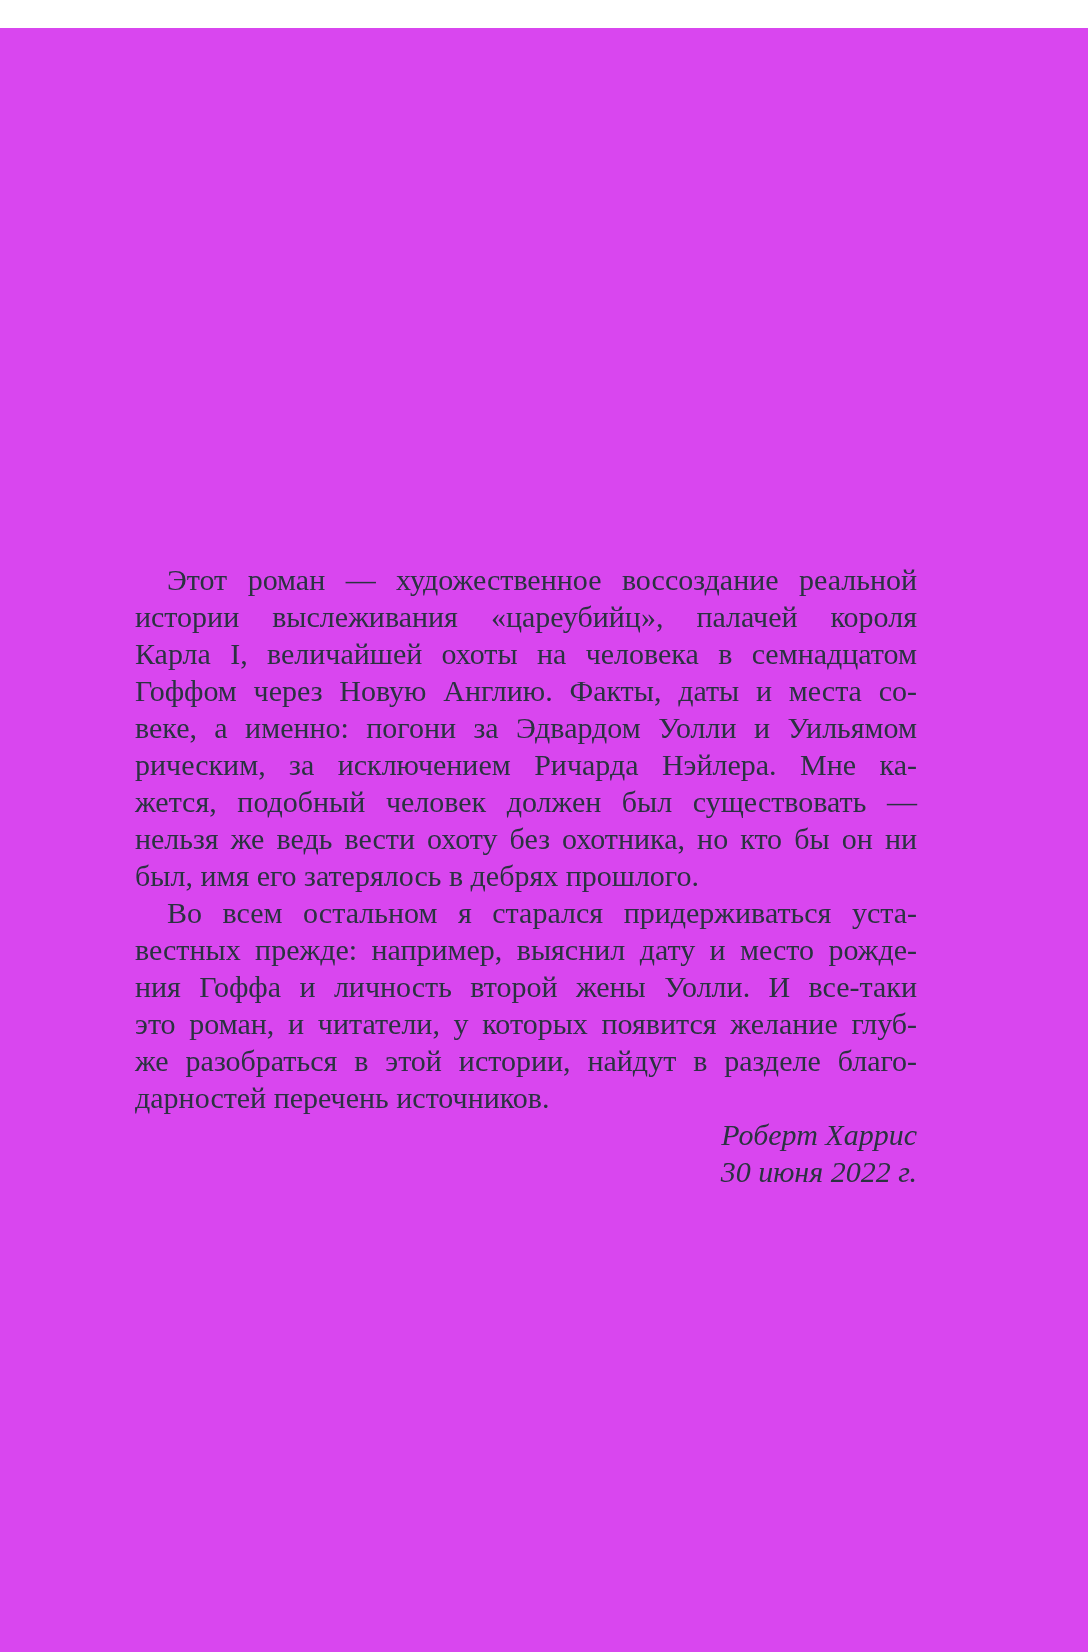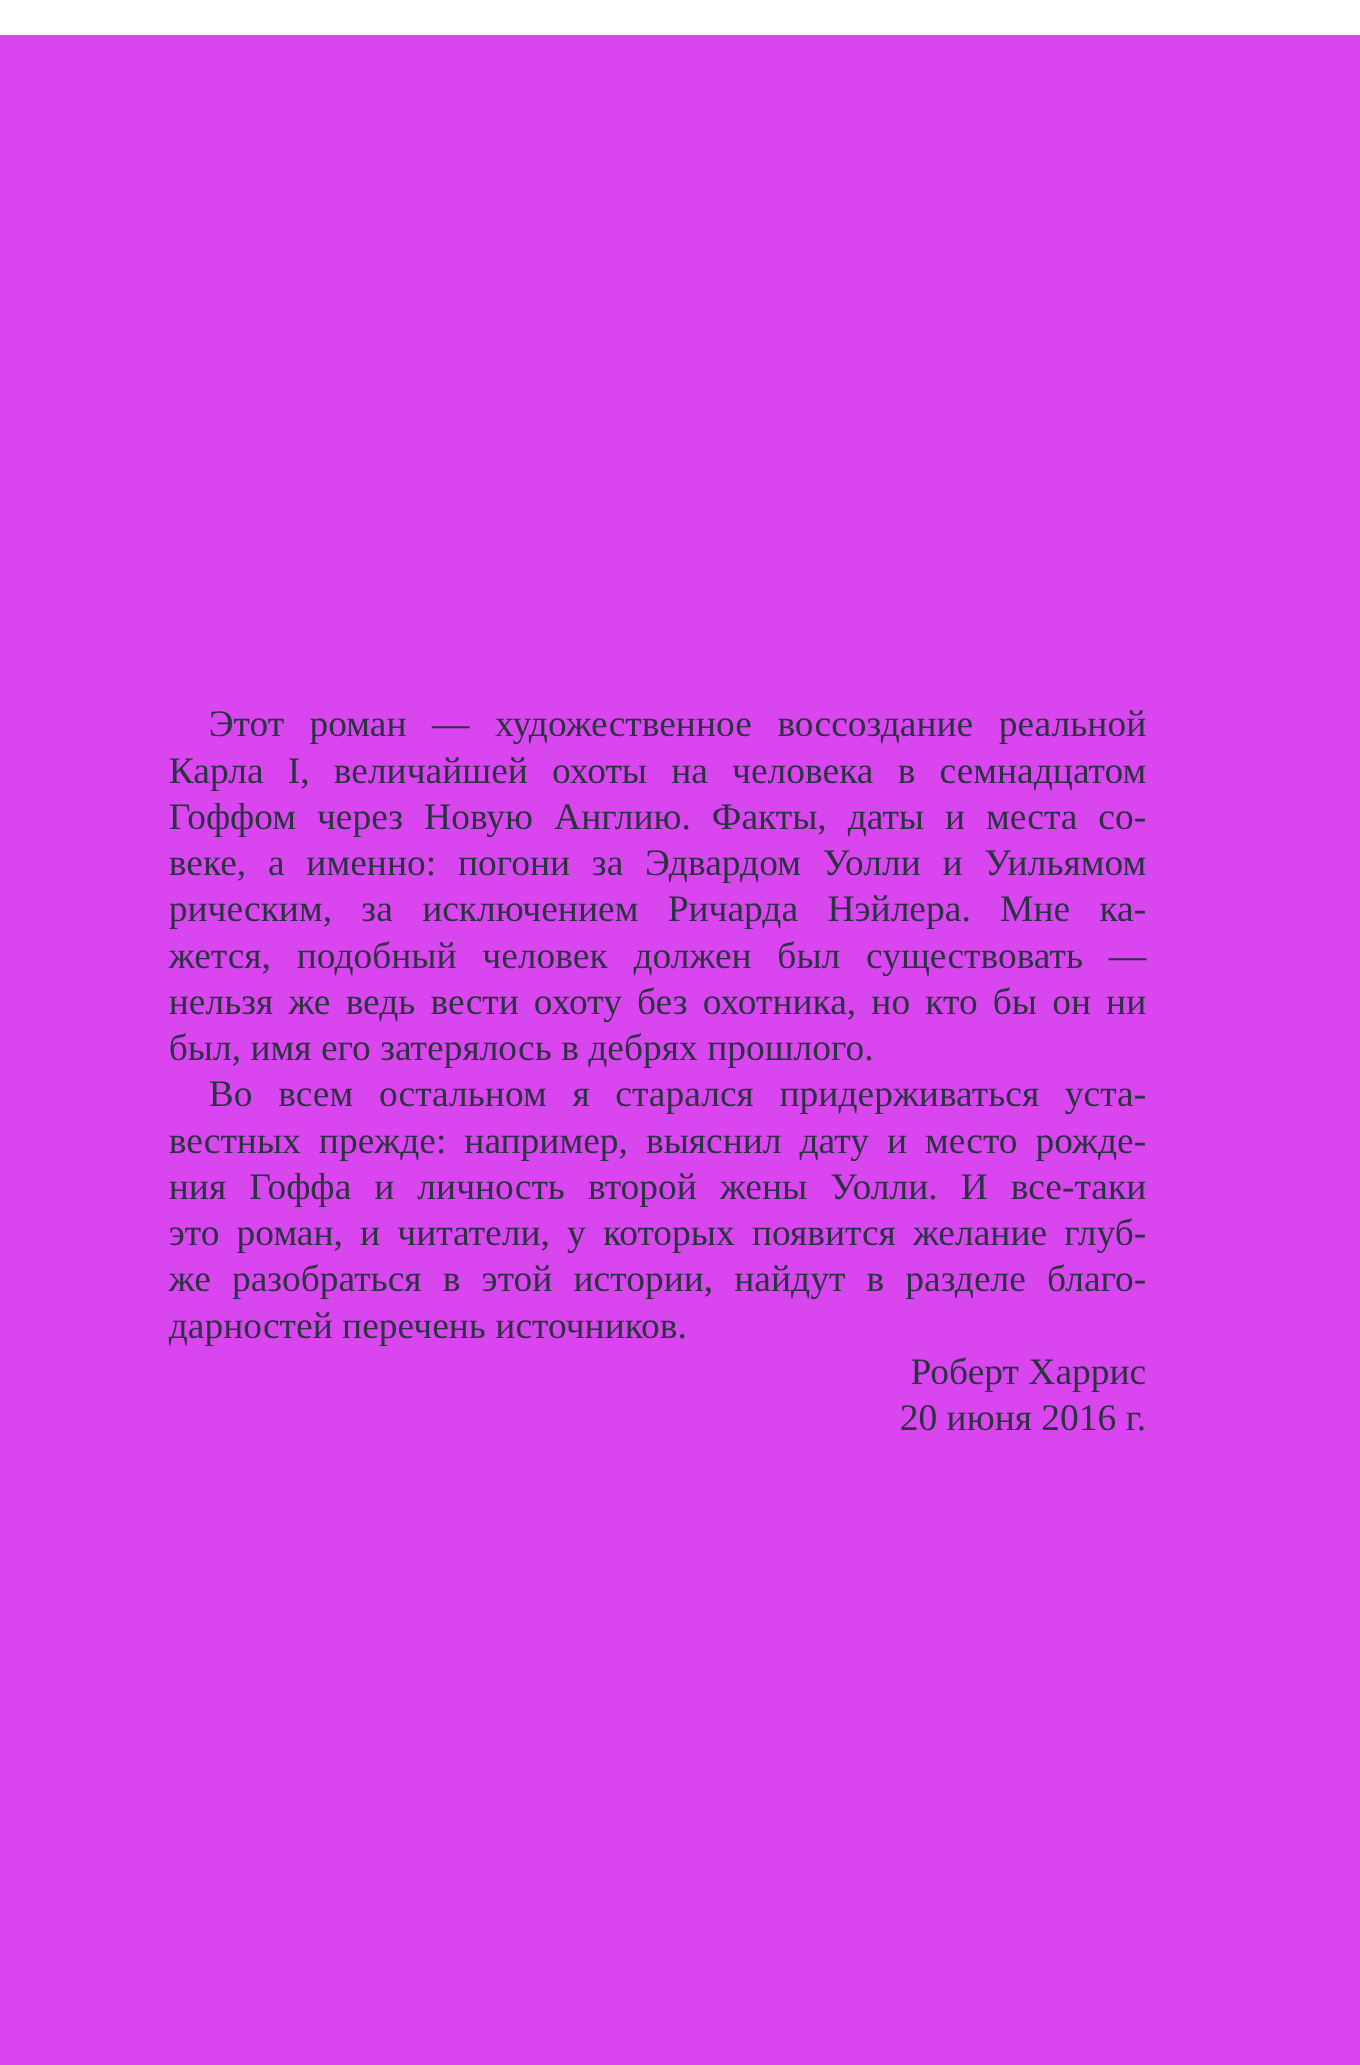--- a/index.html
+++ b/index.html
@@ -31,45 +31,47 @@
     height: 37px;
     overflow: visible;
   }
   .line.first {
     text-indent: 32px;
   }
   .line.last {
     text-align-last: left;
   }
   .signature {
+    font-style: italic;
     text-align: right;
   }
   .signature .sig-line {
     height: 37px;
   }
 </style>
 </head>
 <body>
 
 <div class="page" style="background: #d946ef; margin-top: 28px;">
   <div class="text-block" style="color: rgb(42, 51, 64);">
     <div>
         <div class="line first">Этот роман — художественное воссоздание реальной</div>
+        <div class="line">истории выслеживания «цареубийц», палачей короля</div>
         <div class="line">Карла I, величайшей охоты на человека в семнадцатом</div>
         <div class="line">Гоффом через Новую Англию. Факты, даты и места со-</div>
         <div class="line">веке, а именно: погони за Эдвардом Уолли и Уильямом</div>
         <div class="line">рическим, за исключением Ричарда Нэйлера. Мне ка-</div>
         <div class="line">жется, подобный человек должен был существовать —</div>
         <div class="line">нельзя же ведь вести охоту без охотника, но кто бы он ни</div>
         <div class="line last">был, имя его затерялось в дебрях прошлого.</div>
         <div class="line first">Во всем остальном я старался придерживаться уста-</div>
         <div class="line">вестных прежде: например, выяснил дату и место рожде-</div>
         <div class="line">ния Гоффа и личность второй жены Уолли. И все-таки</div>
         <div class="line">это роман, и читатели, у которых появится желание глуб-</div>
         <div class="line">же разобраться в этой истории, найдут в разделе благо-</div>
         <div class="line last">дарностей перечень источников.</div>
       </div>
     <div class="signature">
       <div class="sig-line">Роберт Харрис</div>
-      <div class="sig-line">20 июня 2016 г.</div>
+      <div class="sig-line">30 июня 2022 г.</div>
     </div>
   </div>
 </div>
 
 </body></html>

